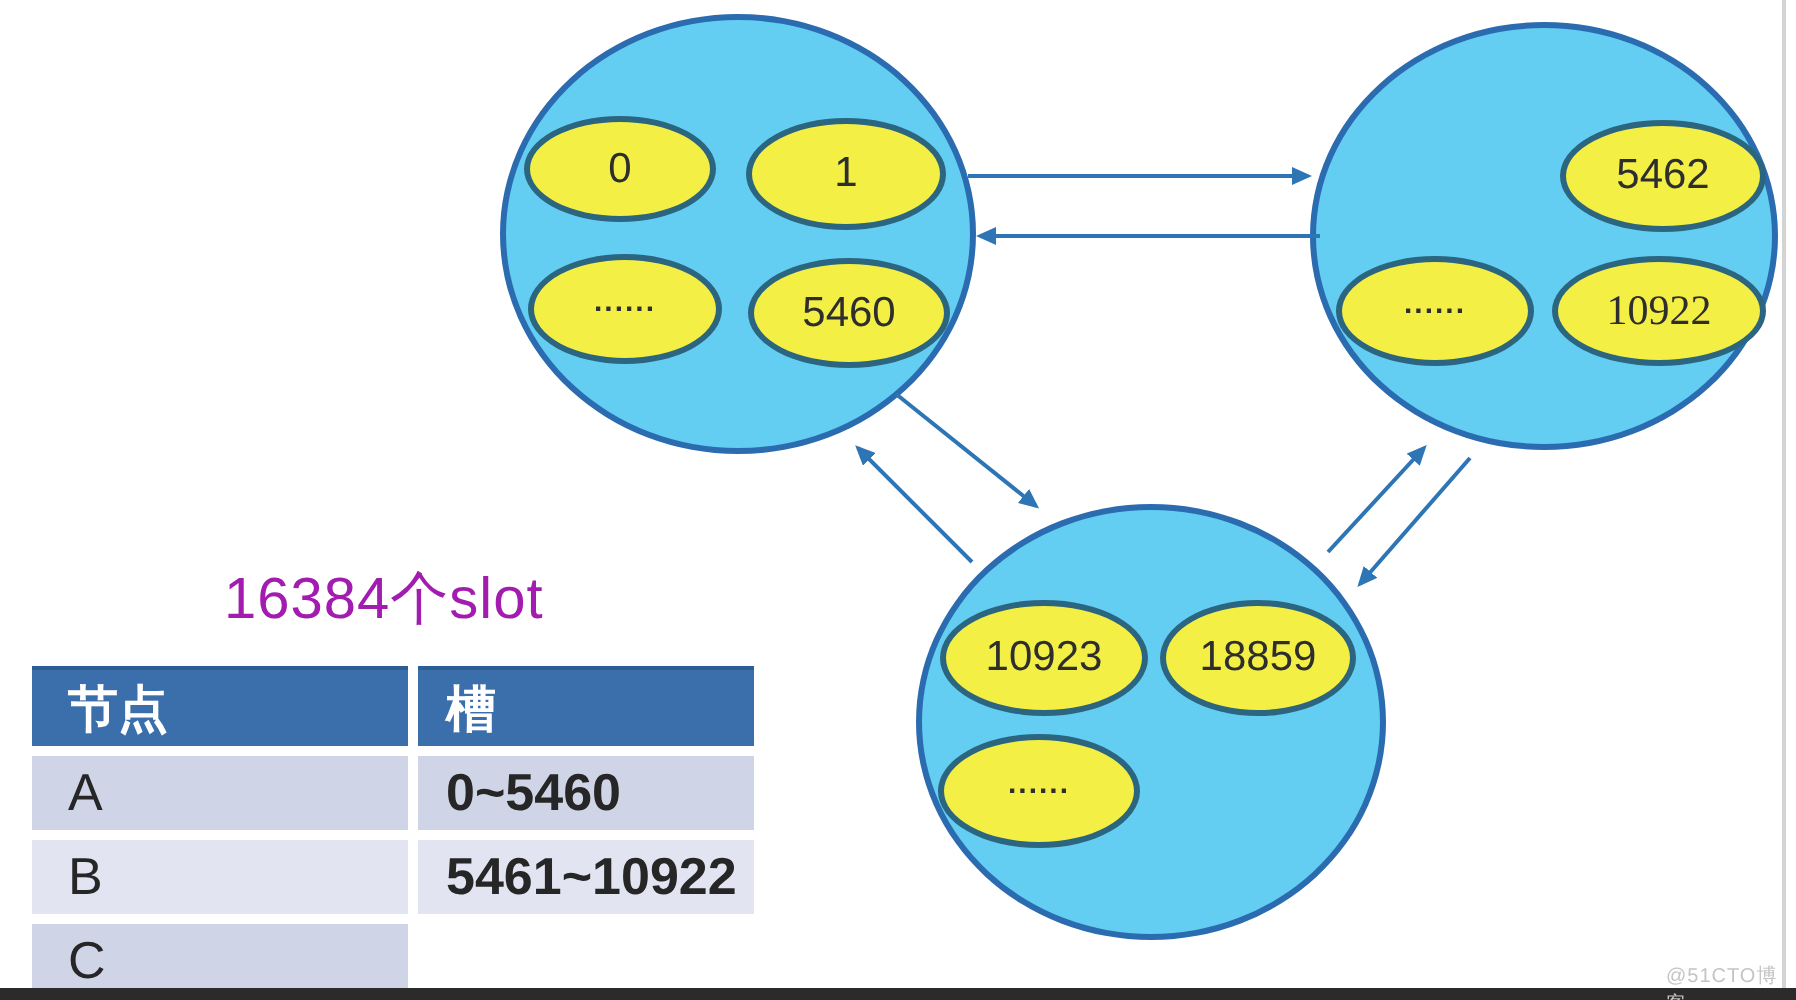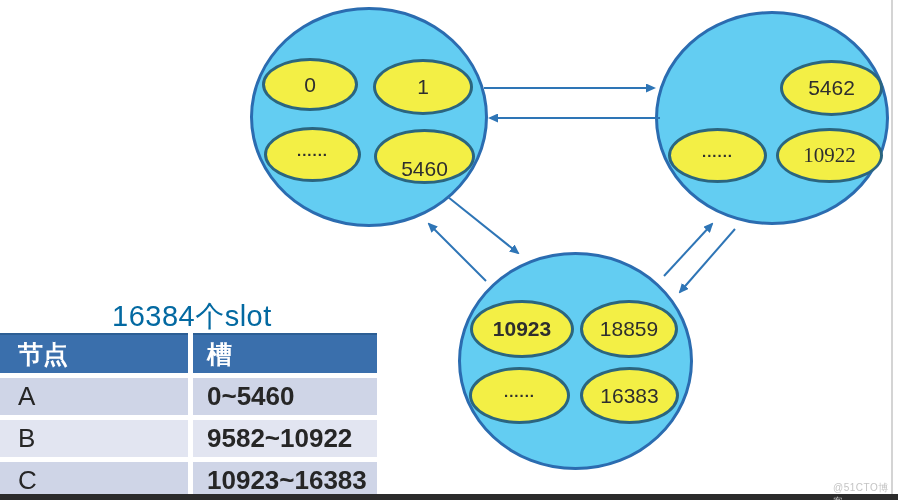--- a/index.html
+++ b/index.html
@@ -29,49 +29,49 @@
   .slot{
     position:absolute;border-radius:50%;box-sizing:border-box;z-index:2;
     background:var(--slot-fill);border:3px solid var(--slot-border);
     display:flex;align-items:center;justify-content:center;
     font-size:21px;color:#2e2e2e;font-weight:500;
   }
   .slot .dots{transform:translateY(-22%);font-size:15px;letter-spacing:1px;font-weight:700;}
   .s-a0{left:262px;top:58px;width:96px;height:53px;}
   .s-a1{left:373px;top:59px;width:100px;height:56px;}
   .s-a2{left:264px;top:127px;width:97px;height:55px;}
-  .s-a3{left:374px;top:129px;width:101px;height:55px;align-items:flex-end;}
+  .s-a3{left:374px;top:129px;width:101px;height:55px;}
   .s-b0{left:670px;top:60px;width:100px;height:56px;}
   .s-b1{left:780px;top:60px;width:103px;height:56px;}
   .s-b2{left:668px;top:128px;width:99px;height:55px;}
   .s-b3{left:776px;top:128px;width:107px;height:55px;font-family:Liberation Serif, serif;}
-  .s-c0{left:470px;top:300px;width:104px;height:58px;font-weight:bold;}
+  .s-c0{left:470px;top:300px;width:104px;height:58px;}
   .s-c1{left:580px;top:300px;width:98px;height:58px;}
   .s-c2{left:469px;top:367px;width:101px;height:57px;}
   .s-c3{left:580px;top:367px;width:99px;height:57px;}
   
   .arrows{position:absolute;left:0;top:0;z-index:3;pointer-events:none;}
   .arrows line{stroke:var(--arrow);stroke-width:2;}
   .arrows .ah{fill:var(--arrow);}
   
   .slot-title{
-    position:absolute;left:112px;top:297px;z-index:2;
-    font-size:29px;color:#0369a1;letter-spacing:0.5px;
+    position:absolute;left:112px;top:280px;z-index:2;
+    font-size:29px;color:#a21caf;letter-spacing:0.5px;
   }
   
   .slot-table{
     position:absolute;left:0;top:333px;width:377px;z-index:2;
     display:flex;flex-direction:column;row-gap:5px;
   }
   .t-row{display:flex;column-gap:5px;height:37px;}
   .t-row .cell{
     box-sizing:border-box;display:flex;align-items:center;
     font-size:26px;color:#262626;
   }
-  .t-row .c1{width:188px;padding-left:18px;}
+  .t-row .c1{width:188px;padding-left:18px;margin-left:16px;}
   .t-row .c2{flex:1;padding-left:14px;font-weight:bold;}
   .t-head{height:40px;}
   .t-head .cell{
     background:var(--table-header-bg);color:#ffffff;font-weight:bold;
     font-size:25px;border-top:2px solid #2c5e94;
   }
   .r-odd .cell{background:var(--table-row-odd-bg);}
   .r-even .cell{background:var(--table-row-even-bg);}
   
   .bottom-bar{position:absolute;left:0;top:494px;width:898px;height:6px;background:#2b2b2b;z-index:10;}
@@ -115,23 +115,20 @@
 
   <div class="slot s-c0">
       <span class="slot-label">10923</span>
     </div>
   <div class="slot s-c1">
       <span class="slot-label">18859</span>
     </div>
   <div class="slot s-c2">
       <span class="slot-label dots">......</span>
     </div>
-  <div class="slot s-c3">
-      <span class="slot-label">16383</span>
-    </div>
 
   <svg class="arrows" width="898" height="500" aria-hidden="true">
     <defs>
       <marker id="ah" markerWidth="10" markerHeight="9" refX="8" refY="4.5" orient="auto" markerUnits="userSpaceOnUse">
         <path class="ah" d="M0,0 L10,4.5 L0,9 z"></path>
       </marker>
     </defs>
     <line x1="484" y1="88" x2="654" y2="88" marker-end="url(#ah)"></line>
     <line x1="660" y1="118" x2="490" y2="118" marker-end="url(#ah)"></line>
     <line x1="448" y1="197" x2="518" y2="253" marker-end="url(#ah)"></line>
@@ -146,25 +143,24 @@
     <div class="t-row t-head">
       <div class="cell c1">节点</div>
       <div class="cell c2">槽</div>
     </div>
     <div class="t-row r-odd">
       <div class="cell c1">A</div>
       <div class="cell c2">0~5460</div>
     </div>
     <div class="t-row r-even">
       <div class="cell c1">B</div>
-      <div class="cell c2">9582~10922</div>
+      <div class="cell c2">5461~10922</div>
     </div>
     <div class="t-row r-odd">
       <div class="cell c1">C</div>
-      <div class="cell c2">10923~16383</div>
     </div>
   </div>
 
   <div class="edge-line"></div>
   <div class="watermark">@51CTO博客</div>
   <div class="bottom-bar"></div>
 
 </div>
 
 </body></html>

